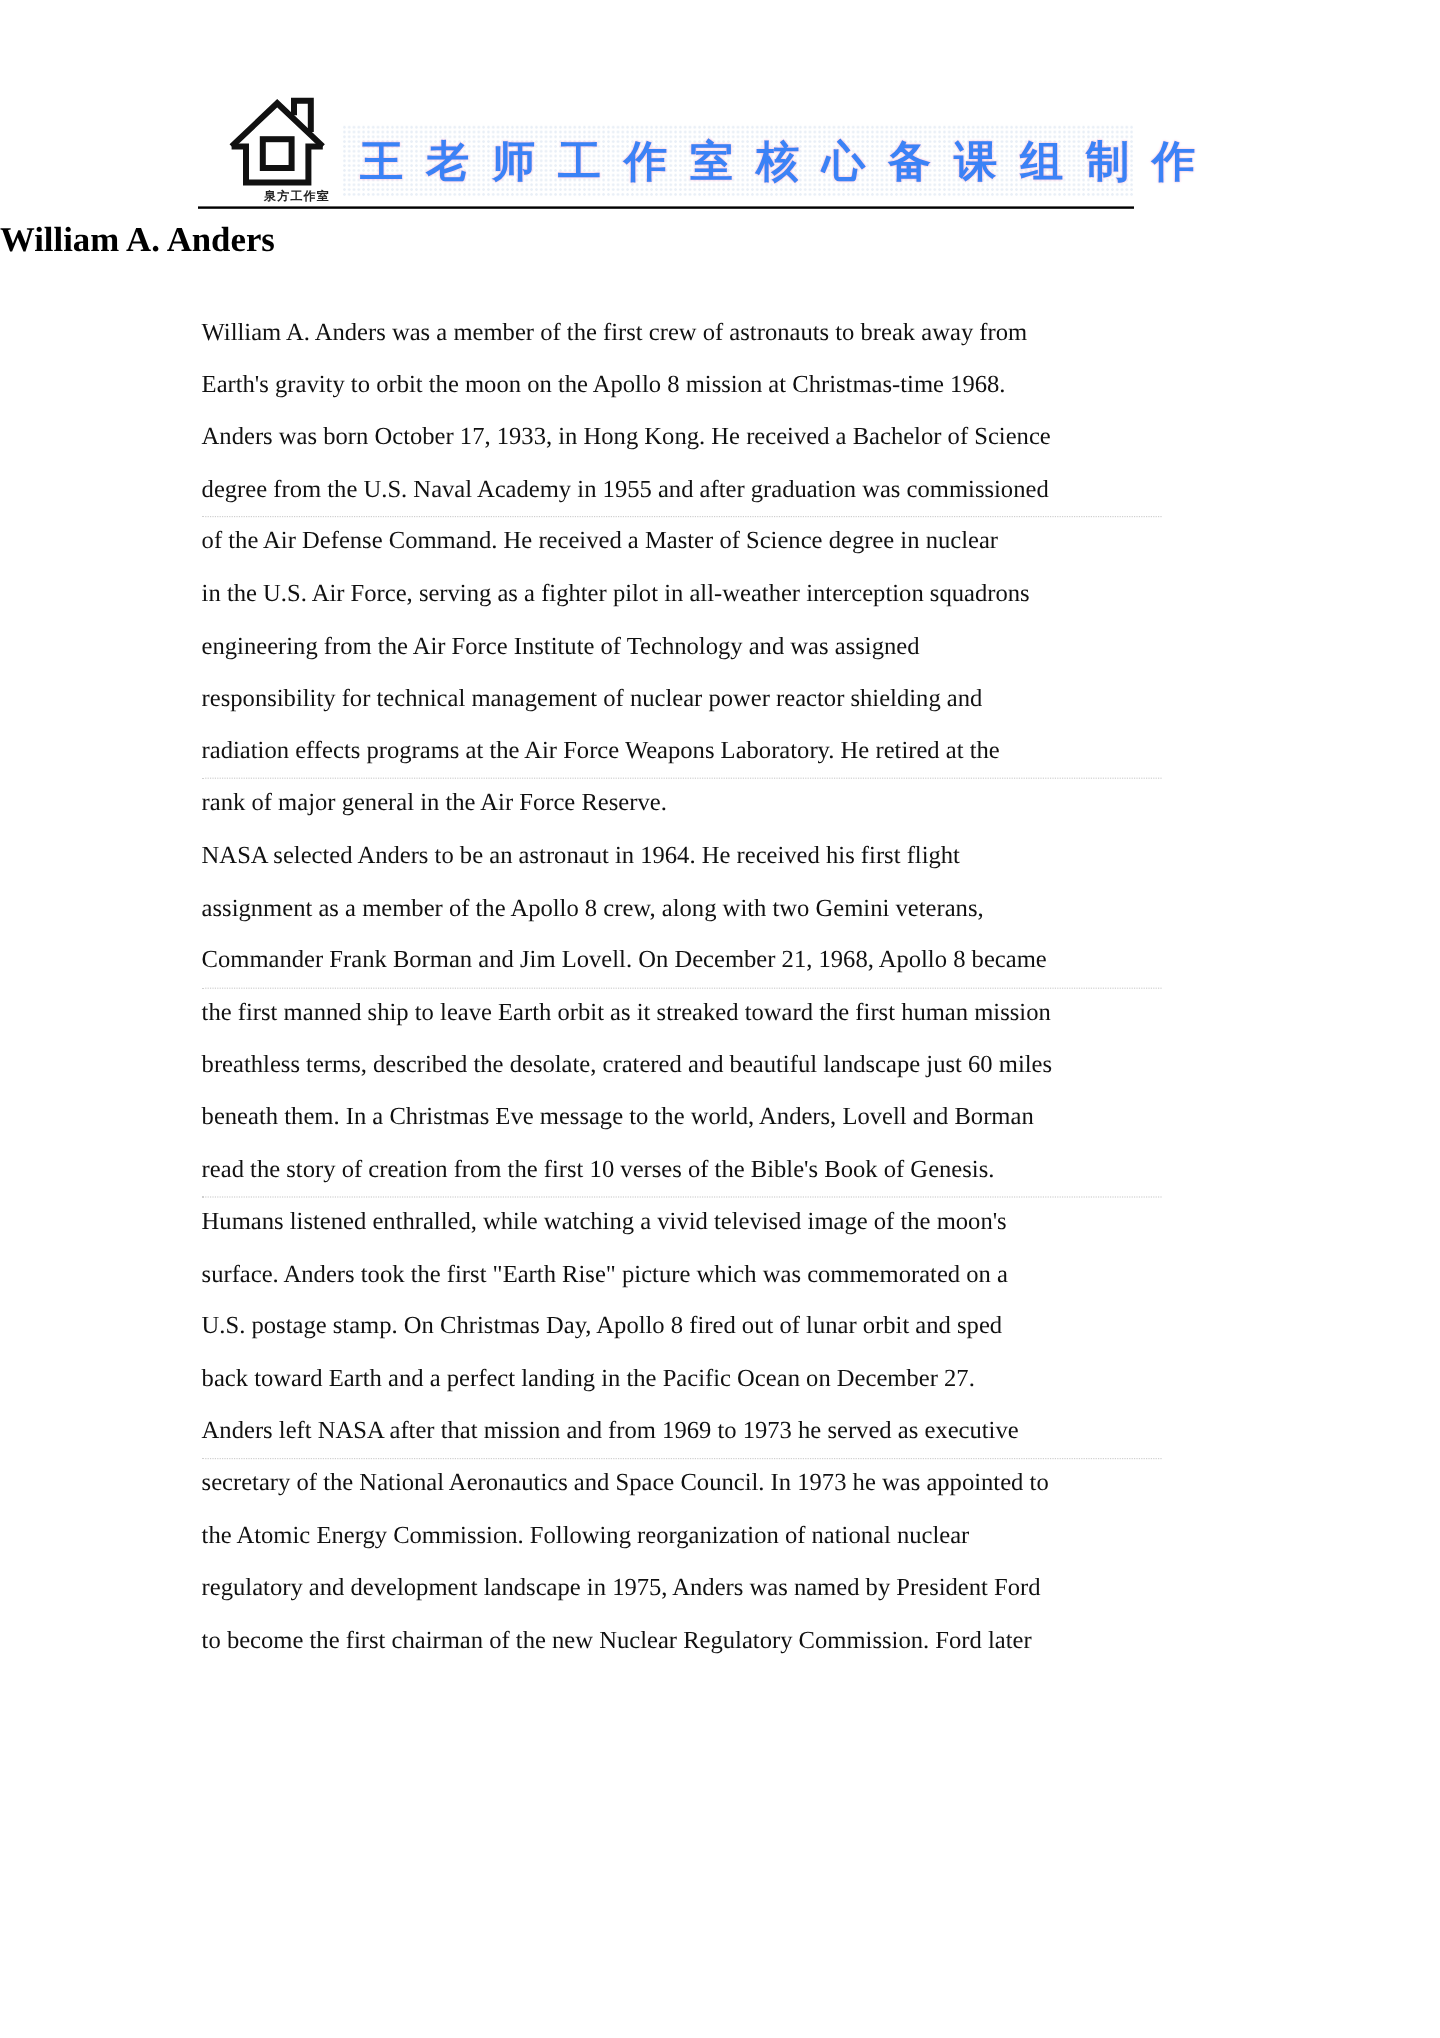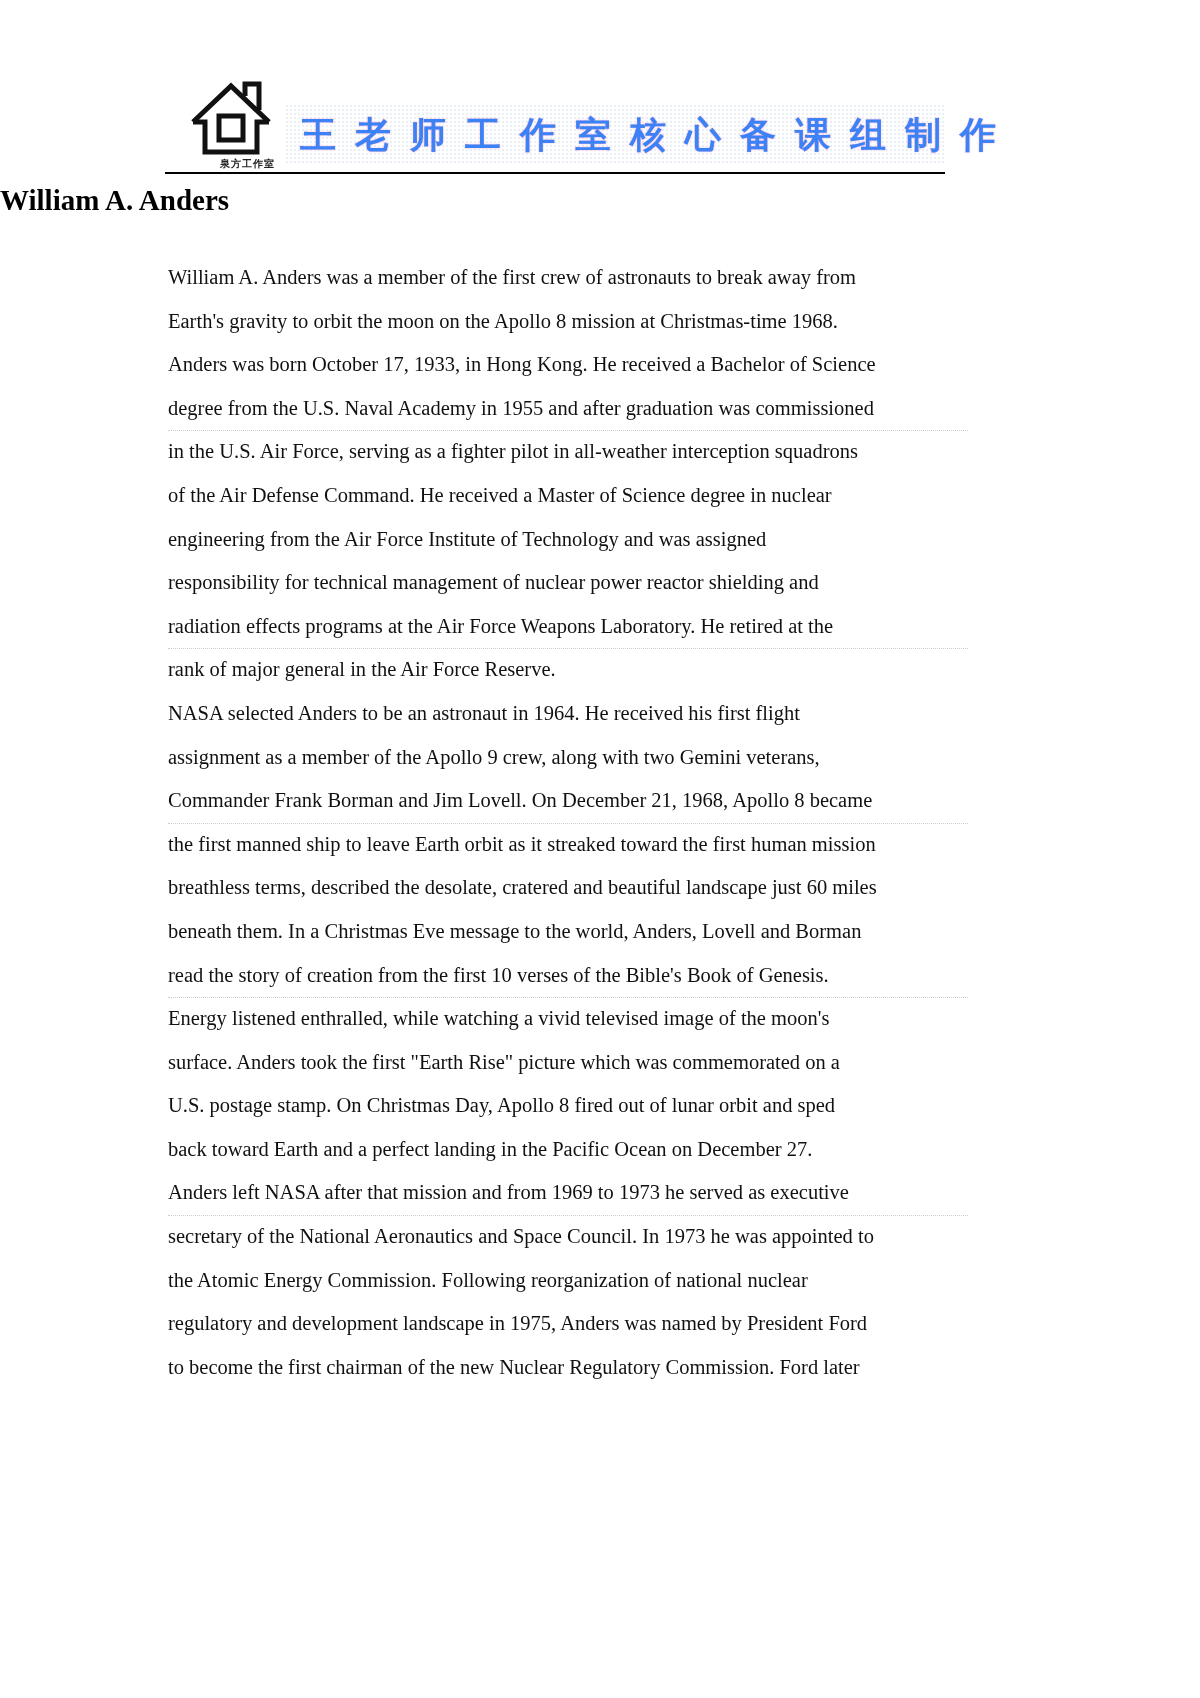--- a/index.html
+++ b/index.html
@@ -47,34 +47,34 @@
   </div>
   <div class="header-rule"></div>
 
   <div class="title">William A. Anders</div>
 
   <div class="body-text">
     <div class="line">William A. Anders was a member of the first crew of astronauts to break away from</div>
     <div class="line">Earth's gravity to orbit the moon on the Apollo 8 mission at Christmas-time 1968.</div>
     <div class="line">Anders was born October 17, 1933, in Hong Kong. He received a Bachelor of Science</div>
     <div class="line rule">degree from the U.S. Naval Academy in 1955 and after graduation was commissioned</div>
+    <div class="line">of the Air Defense Command. He received a Master of Science degree in nuclear</div>
     <div class="line">in the U.S. Air Force, serving as a fighter pilot in all-weather interception squadrons</div>
-    <div class="line">of the Air Defense Command. He received a Master of Science degree in nuclear</div>
     <div class="line">engineering from the Air Force Institute of Technology and was assigned</div>
     <div class="line">responsibility for technical management of nuclear power reactor shielding and</div>
     <div class="line rule">radiation effects programs at the Air Force Weapons Laboratory. He retired at the</div>
     <div class="line">rank of major general in the Air Force Reserve.</div>
     <div class="line">NASA selected Anders to be an astronaut in 1964. He received his first flight</div>
-    <div class="line">assignment as a member of the Apollo 9 crew, along with two Gemini veterans,</div>
+    <div class="line">assignment as a member of the Apollo 8 crew, along with two Gemini veterans,</div>
     <div class="line rule">Commander Frank Borman and Jim Lovell. On December 21, 1968, Apollo 8 became</div>
     <div class="line">the first manned ship to leave Earth orbit as it streaked toward the first human mission</div>
     <div class="line">breathless terms, described the desolate, cratered and beautiful landscape just 60 miles</div>
     <div class="line">beneath them. In a Christmas Eve message to the world, Anders, Lovell and Borman</div>
     <div class="line rule">read the story of creation from the first 10 verses of the Bible's Book of Genesis.</div>
-    <div class="line">Energy listened enthralled, while watching a vivid televised image of the moon's</div>
+    <div class="line">Humans listened enthralled, while watching a vivid televised image of the moon's</div>
     <div class="line">surface. Anders took the first "Earth Rise" picture which was commemorated on a</div>
     <div class="line">U.S. postage stamp. On Christmas Day, Apollo 8 fired out of lunar orbit and sped</div>
     <div class="line">back toward Earth and a perfect landing in the Pacific Ocean on December 27.</div>
     <div class="line rule">Anders left NASA after that mission and from 1969 to 1973 he served as executive</div>
     <div class="line">secretary of the National Aeronautics and Space Council. In 1973 he was appointed to</div>
     <div class="line">the Atomic Energy Commission. Following reorganization of national nuclear</div>
     <div class="line">regulatory and development landscape in 1975, Anders was named by President Ford</div>
     <div class="line">to become the first chairman of the new Nuclear Regulatory Commission. Ford later</div>
   </div>
 </div>

